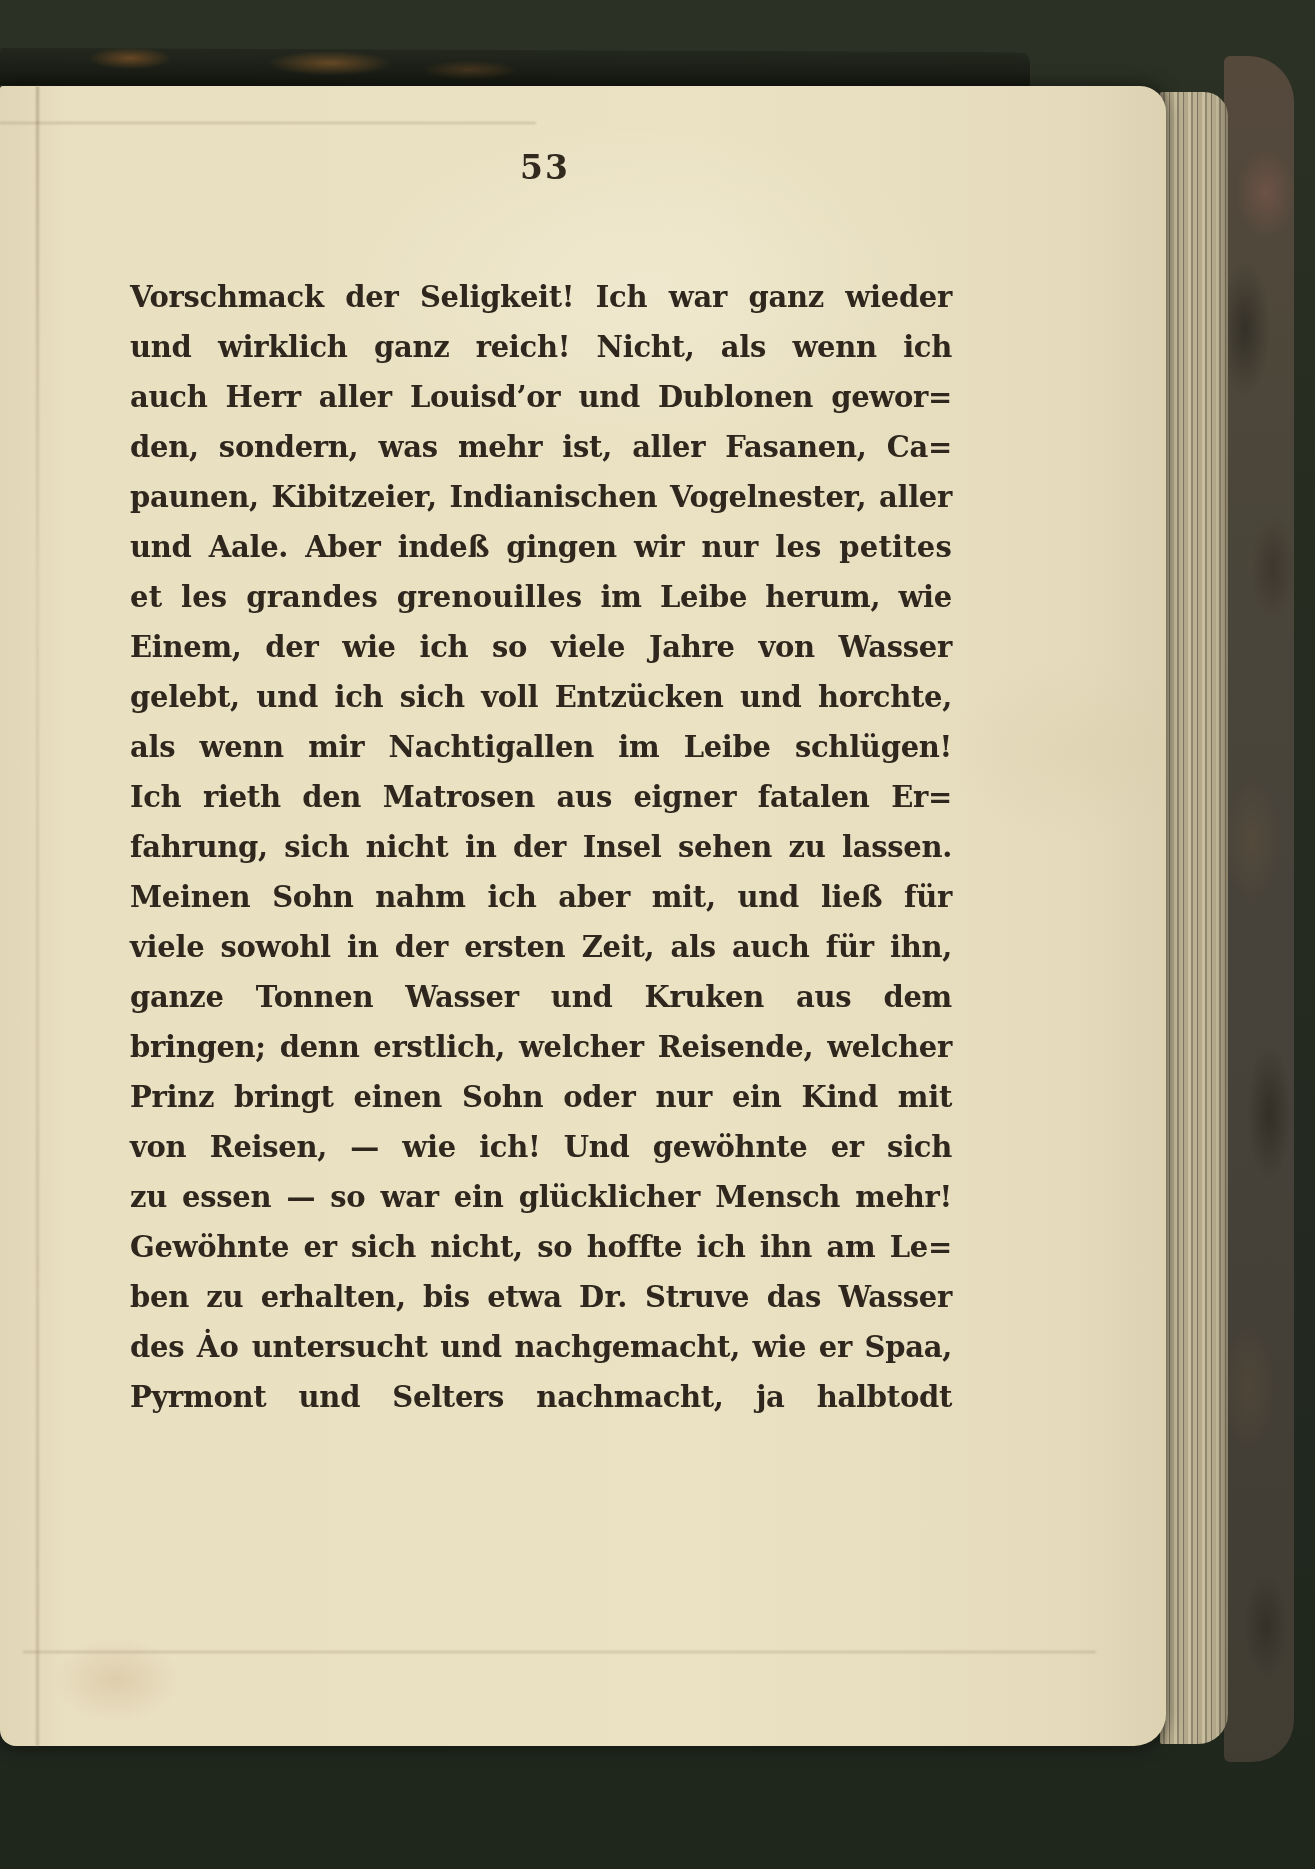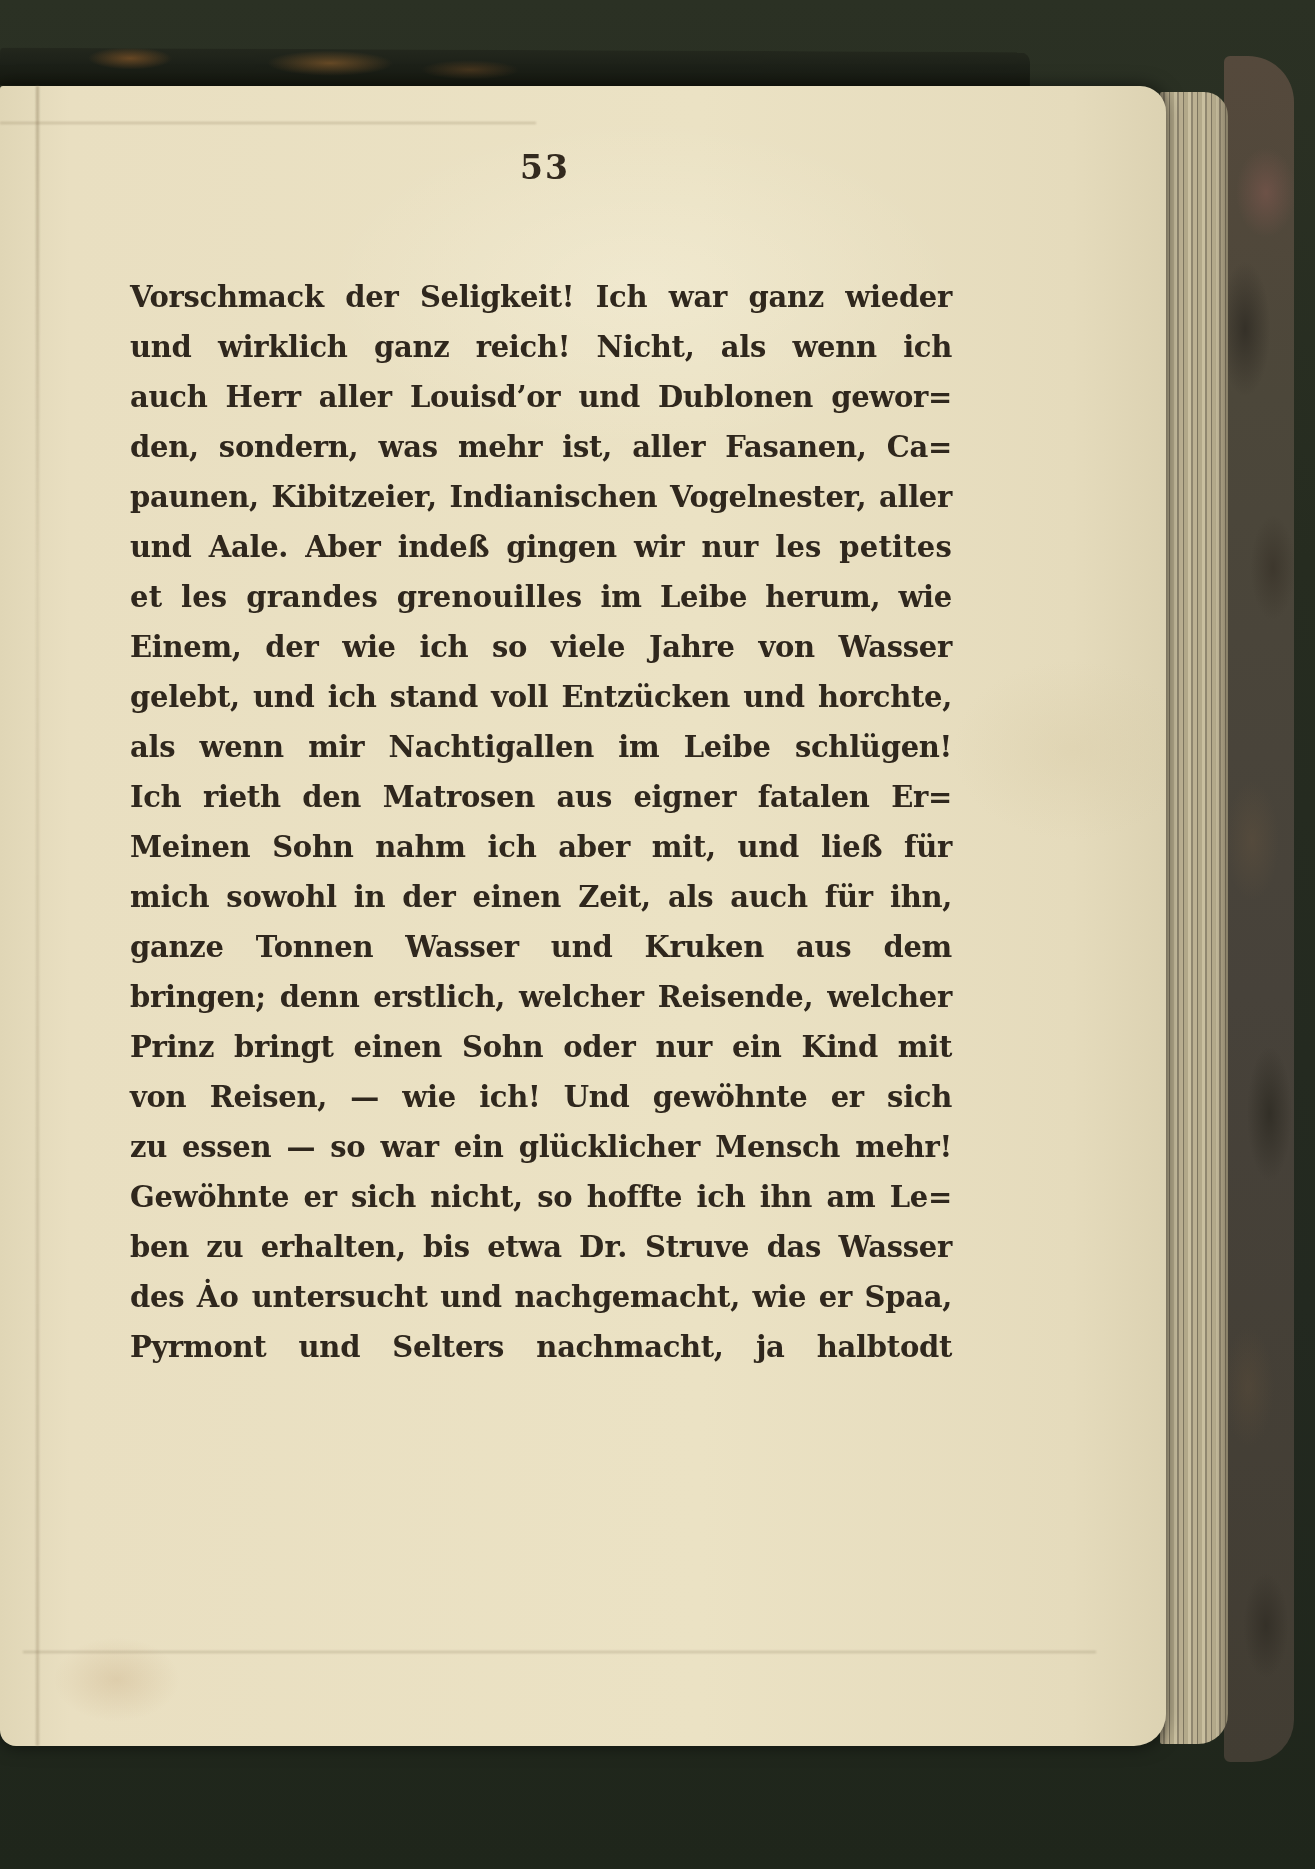--- a/index.html
+++ b/index.html
@@ -156,25 +156,26 @@
 
     <div class="textblock">
       <div class="line"><span class="fk">Vorschmack der Seligkeit!  Ich war ganz wieder</span></div>
       <div class="line"><span class="fk">und wirklich ganz reich!  Nicht, als wenn ich</span></div>
       <div class="line"><span class="fk">auch Herr aller Louisd’or und Dublonen gewor=</span></div>
       <div class="line"><span class="fk">den, sondern, was mehr ist, aller Fasanen, Ca=</span></div>
       <div class="line"><span class="fk">paunen, Kibitzeier, Indianischen Vogelnester, aller</span></div>
       <div class="line"><span class="fk">und Aale. Aber indeß gingen wir nur </span><span class="an">les petites</span></div>
       <div class="line"><span class="an">et les grandes grenouilles</span><span class="fk"> im Leibe herum, wie</span></div>
       <div class="line"><span class="fk">Einem, der wie ich so viele Jahre von Wasser</span></div>
-      <div class="line"><span class="fk">gelebt, und ich stand voll Entzücken und horchte,</span></div>
+      <div class="line"><span class="fk">gelebt, und ich sich voll Entzücken und horchte,</span></div>
       <div class="line"><span class="fk">als wenn mir Nachtigallen im Leibe schlügen!</span></div>
       <div class="line"><span class="fk">Ich rieth den Matrosen aus eigner fatalen Er=</span></div>
+      <div class="line"><span class="fk">fahrung, sich nicht in der Insel sehen zu lassen.</span></div>
       <div class="line"><span class="fk">Meinen Sohn nahm ich aber mit, und ließ für</span></div>
-      <div class="line"><span class="fk">mich sowohl in der einen Zeit, als auch für ihn,</span></div>
+      <div class="line"><span class="fk">viele sowohl in der ersten Zeit, als auch für ihn,</span></div>
       <div class="line"><span class="fk">ganze Tonnen Wasser und Kruken aus dem</span></div>
       <div class="line"><span class="fk">bringen; denn erstlich, welcher Reisende, welcher</span></div>
       <div class="line"><span class="fk">Prinz bringt einen Sohn oder nur ein Kind mit</span></div>
       <div class="line"><span class="fk">von Reisen, — wie ich!  Und gewöhnte er sich</span></div>
       <div class="line"><span class="fk">zu essen — so war ein glücklicher Mensch mehr!</span></div>
       <div class="line"><span class="fk">Gewöhnte er sich nicht, so hoffte ich ihn am Le=</span></div>
       <div class="line"><span class="fk">ben zu erhalten, bis etwa </span><span class="an">Dr.</span><span class="fk"> Struve das Wasser</span></div>
       <div class="line"><span class="fk">des </span><span class="an">Ȧo</span><span class="fk"> untersucht und nachgemacht, wie er Spaa,</span></div>
       <div class="line"><span class="fk">Pyrmont und Selters nachmacht, ja halbtodt</span></div>
     </div>

